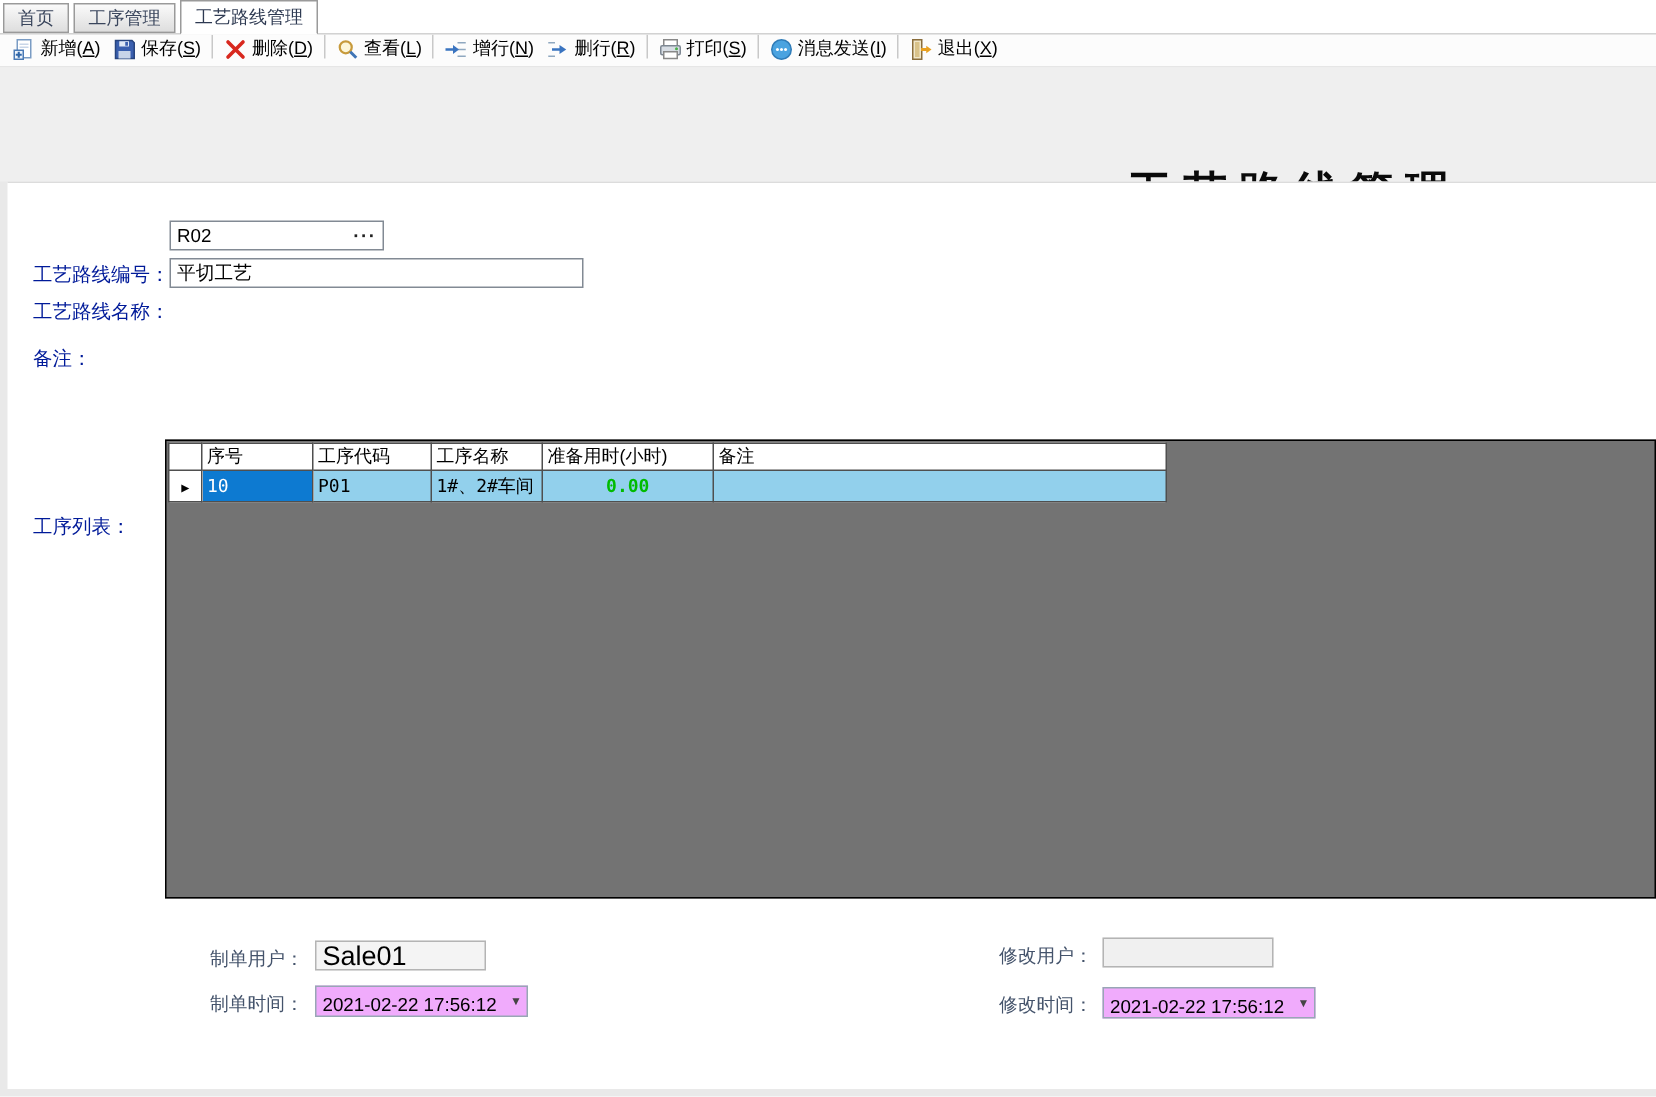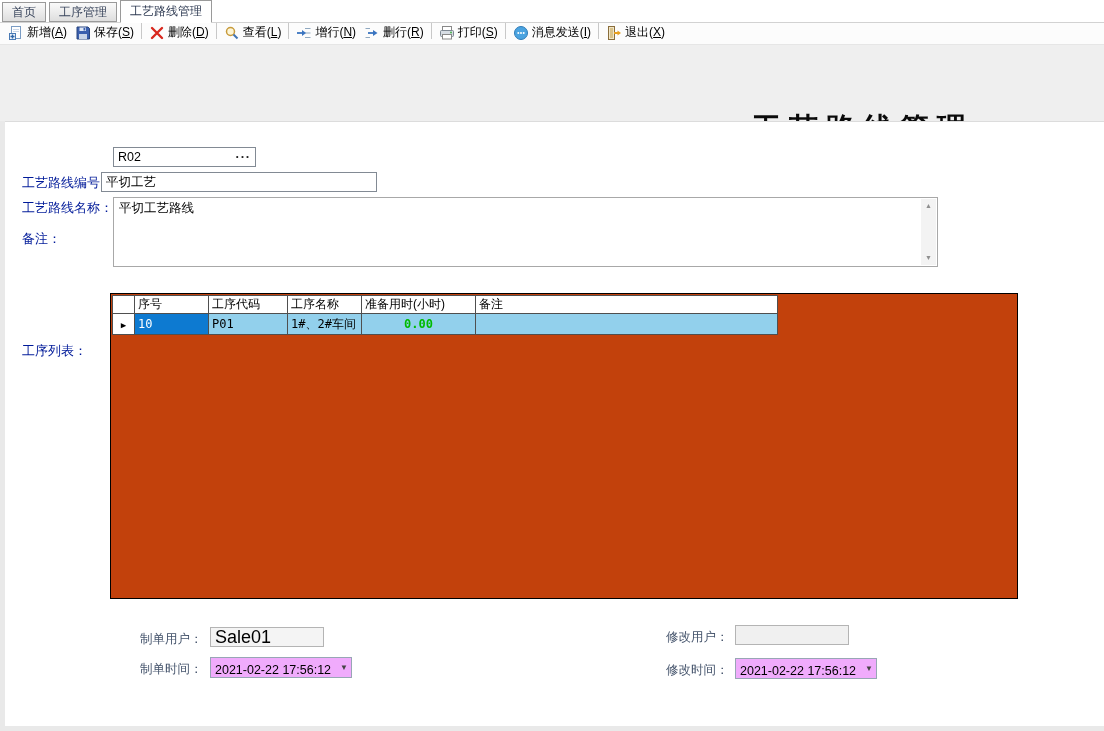--- a/index.html
+++ b/index.html
@@ -83,22 +83,22 @@
     background:#f3f3f3;
   }
   .vscroll .arr {
     position:absolute; left:0; width:15px; text-align:center;
     font-size:7px; color:#8f8f8f; line-height:14px;
   }
   .vscroll .arr.up { top:0; }
   .vscroll .arr.down { bottom:0; }
   
   .grid-container {
-    position:absolute; left:110px; top:293px; width:908px; height:306px;
-    background:#c2410c; border:1px solid #000;
+    position:absolute; left:110px; top:293px; width:994px; height:306px;
+    background:#737373; border:1px solid #000;
   }
   table.grid {
     border-collapse:collapse; table-layout:fixed; width:665px;
     margin:1px 0 0 1px; background:#fff;
   }
   .grid th, .grid td {
     border:1px solid #4f4f4f; overflow:hidden; white-space:nowrap;
   }
   .grid th {
     height:18px; font-weight:normal; text-align:left; padding:0 3px;
@@ -257,32 +257,25 @@
 
 <div class="content">
 
   <div class="flabel" style="left:17px; top:28px;">工艺路线编号：</div>
   <div class="box" style="left:108px; top:25px; width:143px; height:20px;">
     <span>R02</span>
     <span class="ellipsis-btn">···</span>
   </div>
 
   <div class="flabel" style="left:17px; top:53px;">工艺路线名称：</div>
-  <div class="box" style="left:96px; top:50px; width:276px; height:20px;">
+  <div class="box" style="left:108px; top:50px; width:276px; height:20px;">
     <span>平切工艺</span>
   </div>
 
   <div class="flabel" style="left:17px; top:84px;">备注：</div>
-  <div class="memo" style="left:108px; top:75px; width:825px; height:70px;">
-    <span>平切工艺路线</span>
-    <div class="vscroll">
-      <span class="arr up">▲</span>
-      <span class="arr down">▼</span>
-    </div>
-  </div>
 
   <div class="flabel" style="left:17px; top:196px;">工序列表：</div>
 </div>
 
 <div class="grid-container">
   <table class="grid">
     <colgroup>
       <col style="width:22px">
         <col style="width:74px">
         <col style="width:79px">

